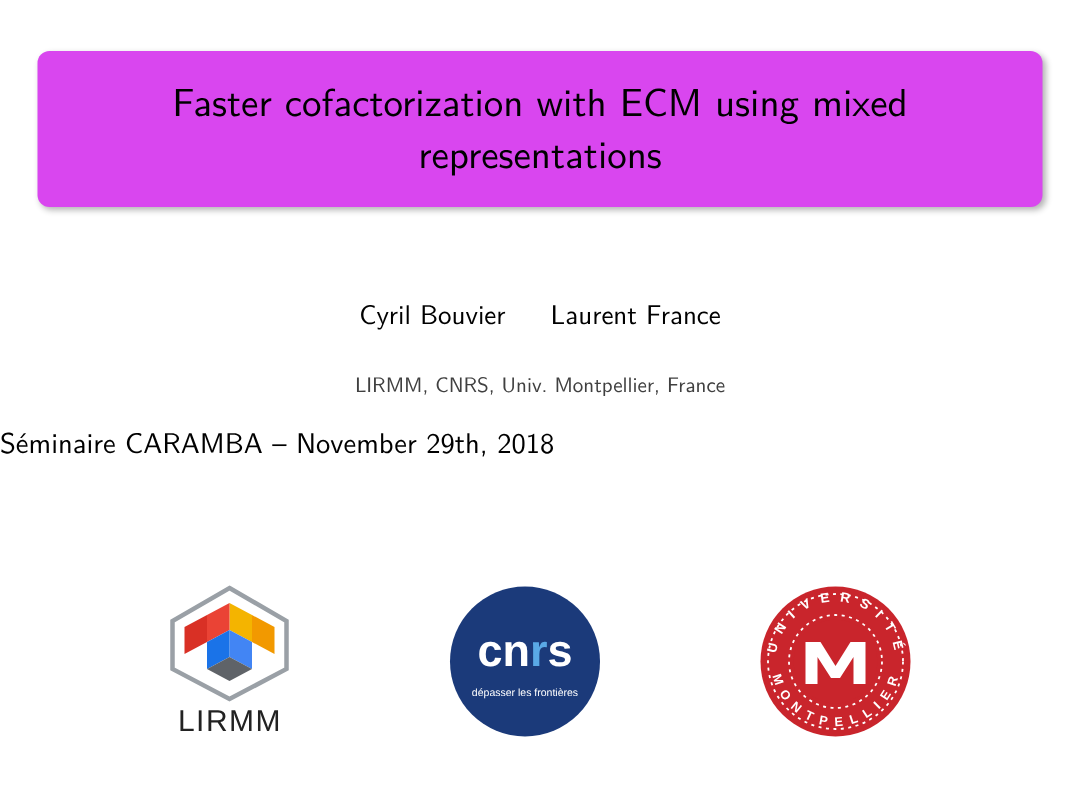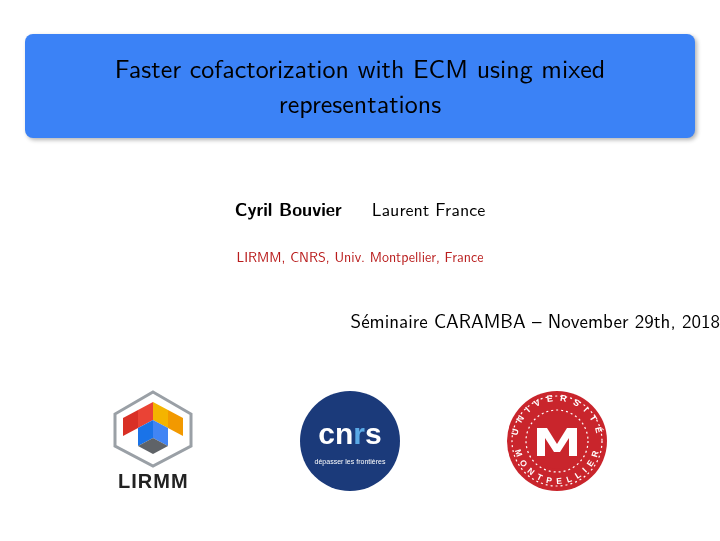--- a/index.html
+++ b/index.html
@@ -16,73 +16,73 @@
     position: relative;
     width: 720px;
     height: 541px;
     box-sizing: border-box;
   }
   .title-box {
     position: absolute;
     left: 25px;
     right: 25px;
     top: 34px;
-    background: #3b82f6;
+    background: #d946ef;
     border-radius: 8px;
     box-shadow: 2px 2px 4px rgba(0,0,0,0.3);
     padding: 16px 20px 18px 20px;
     text-align: center;
   }
   .title-text {
     font-size: 26px;
     color: #000;
     line-height: 1.35;
     font-weight: 400;
   }
   .authors {
     position: absolute;
     top: 195px;
     left: 0;
     right: 0;
     text-align: center;
     font-size: 18px;
   }
-  .authors .bold { font-weight: 700; }
+  .authors .bold { font-weight: 400; }
   .affiliation {
     position: absolute;
     top: 246px;
     left: 0;
     right: 0;
     text-align: center;
     font-size: 14px;
-    color: #b91c1c;
+    color: #404040;
   }
   .seminar {
     position: absolute;
-    top: 306px;
+    top: 280px;
     left: 0;
     right: 0;
-    text-align: right;
+    text-align: left;
     font-size: 19px;
   }
   .logos {
     position: absolute;
     top: 360px;
     left: 0;
     right: 0;
     height: 130px;
     display: flex;
     justify-content: space-around;
     align-items: center;
     padding: 0 60px;
   }
   .logo { display: flex; flex-direction: column; align-items: center; margin-top: 32px; }
   .lirmm-word {
     font-family: Arial, sans-serif;
-    font-weight: 700;
+    font-weight: 400;
     font-size: 20px;
     letter-spacing: 1px;
     color: #222;
     margin-top: 2px;
   }
 </style>
 </head>
 <body>
 
 <div class="slide">

